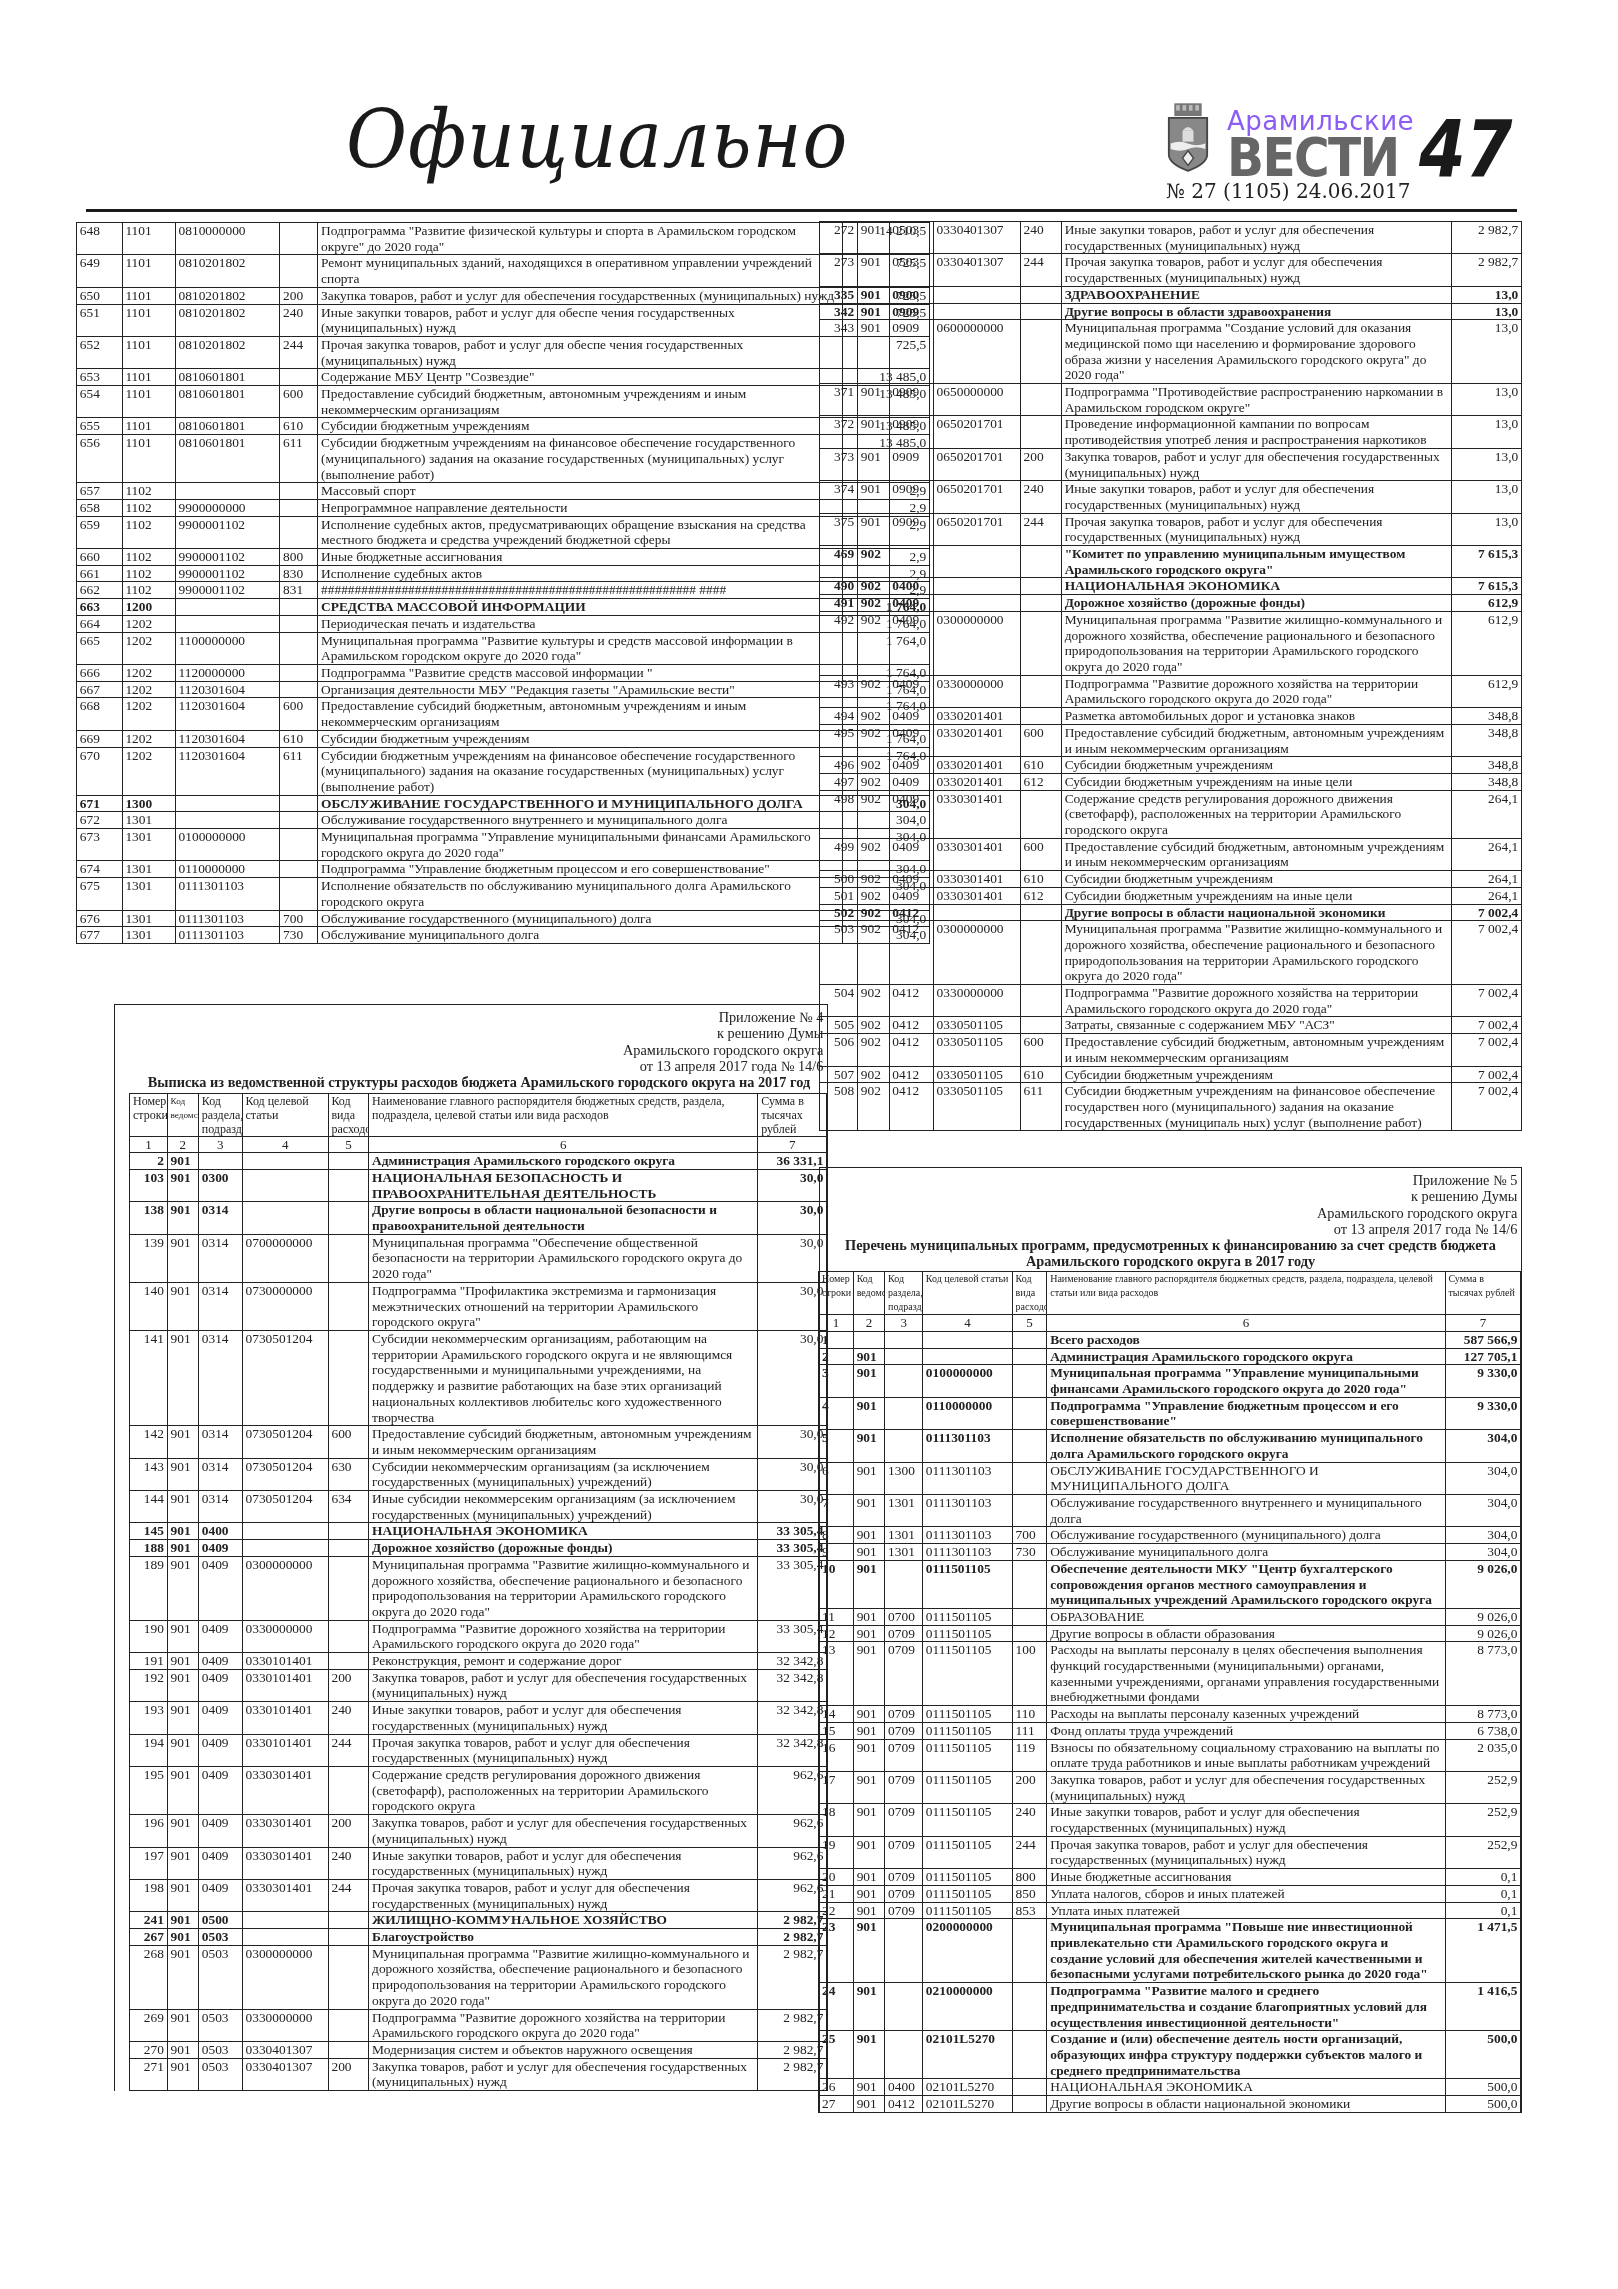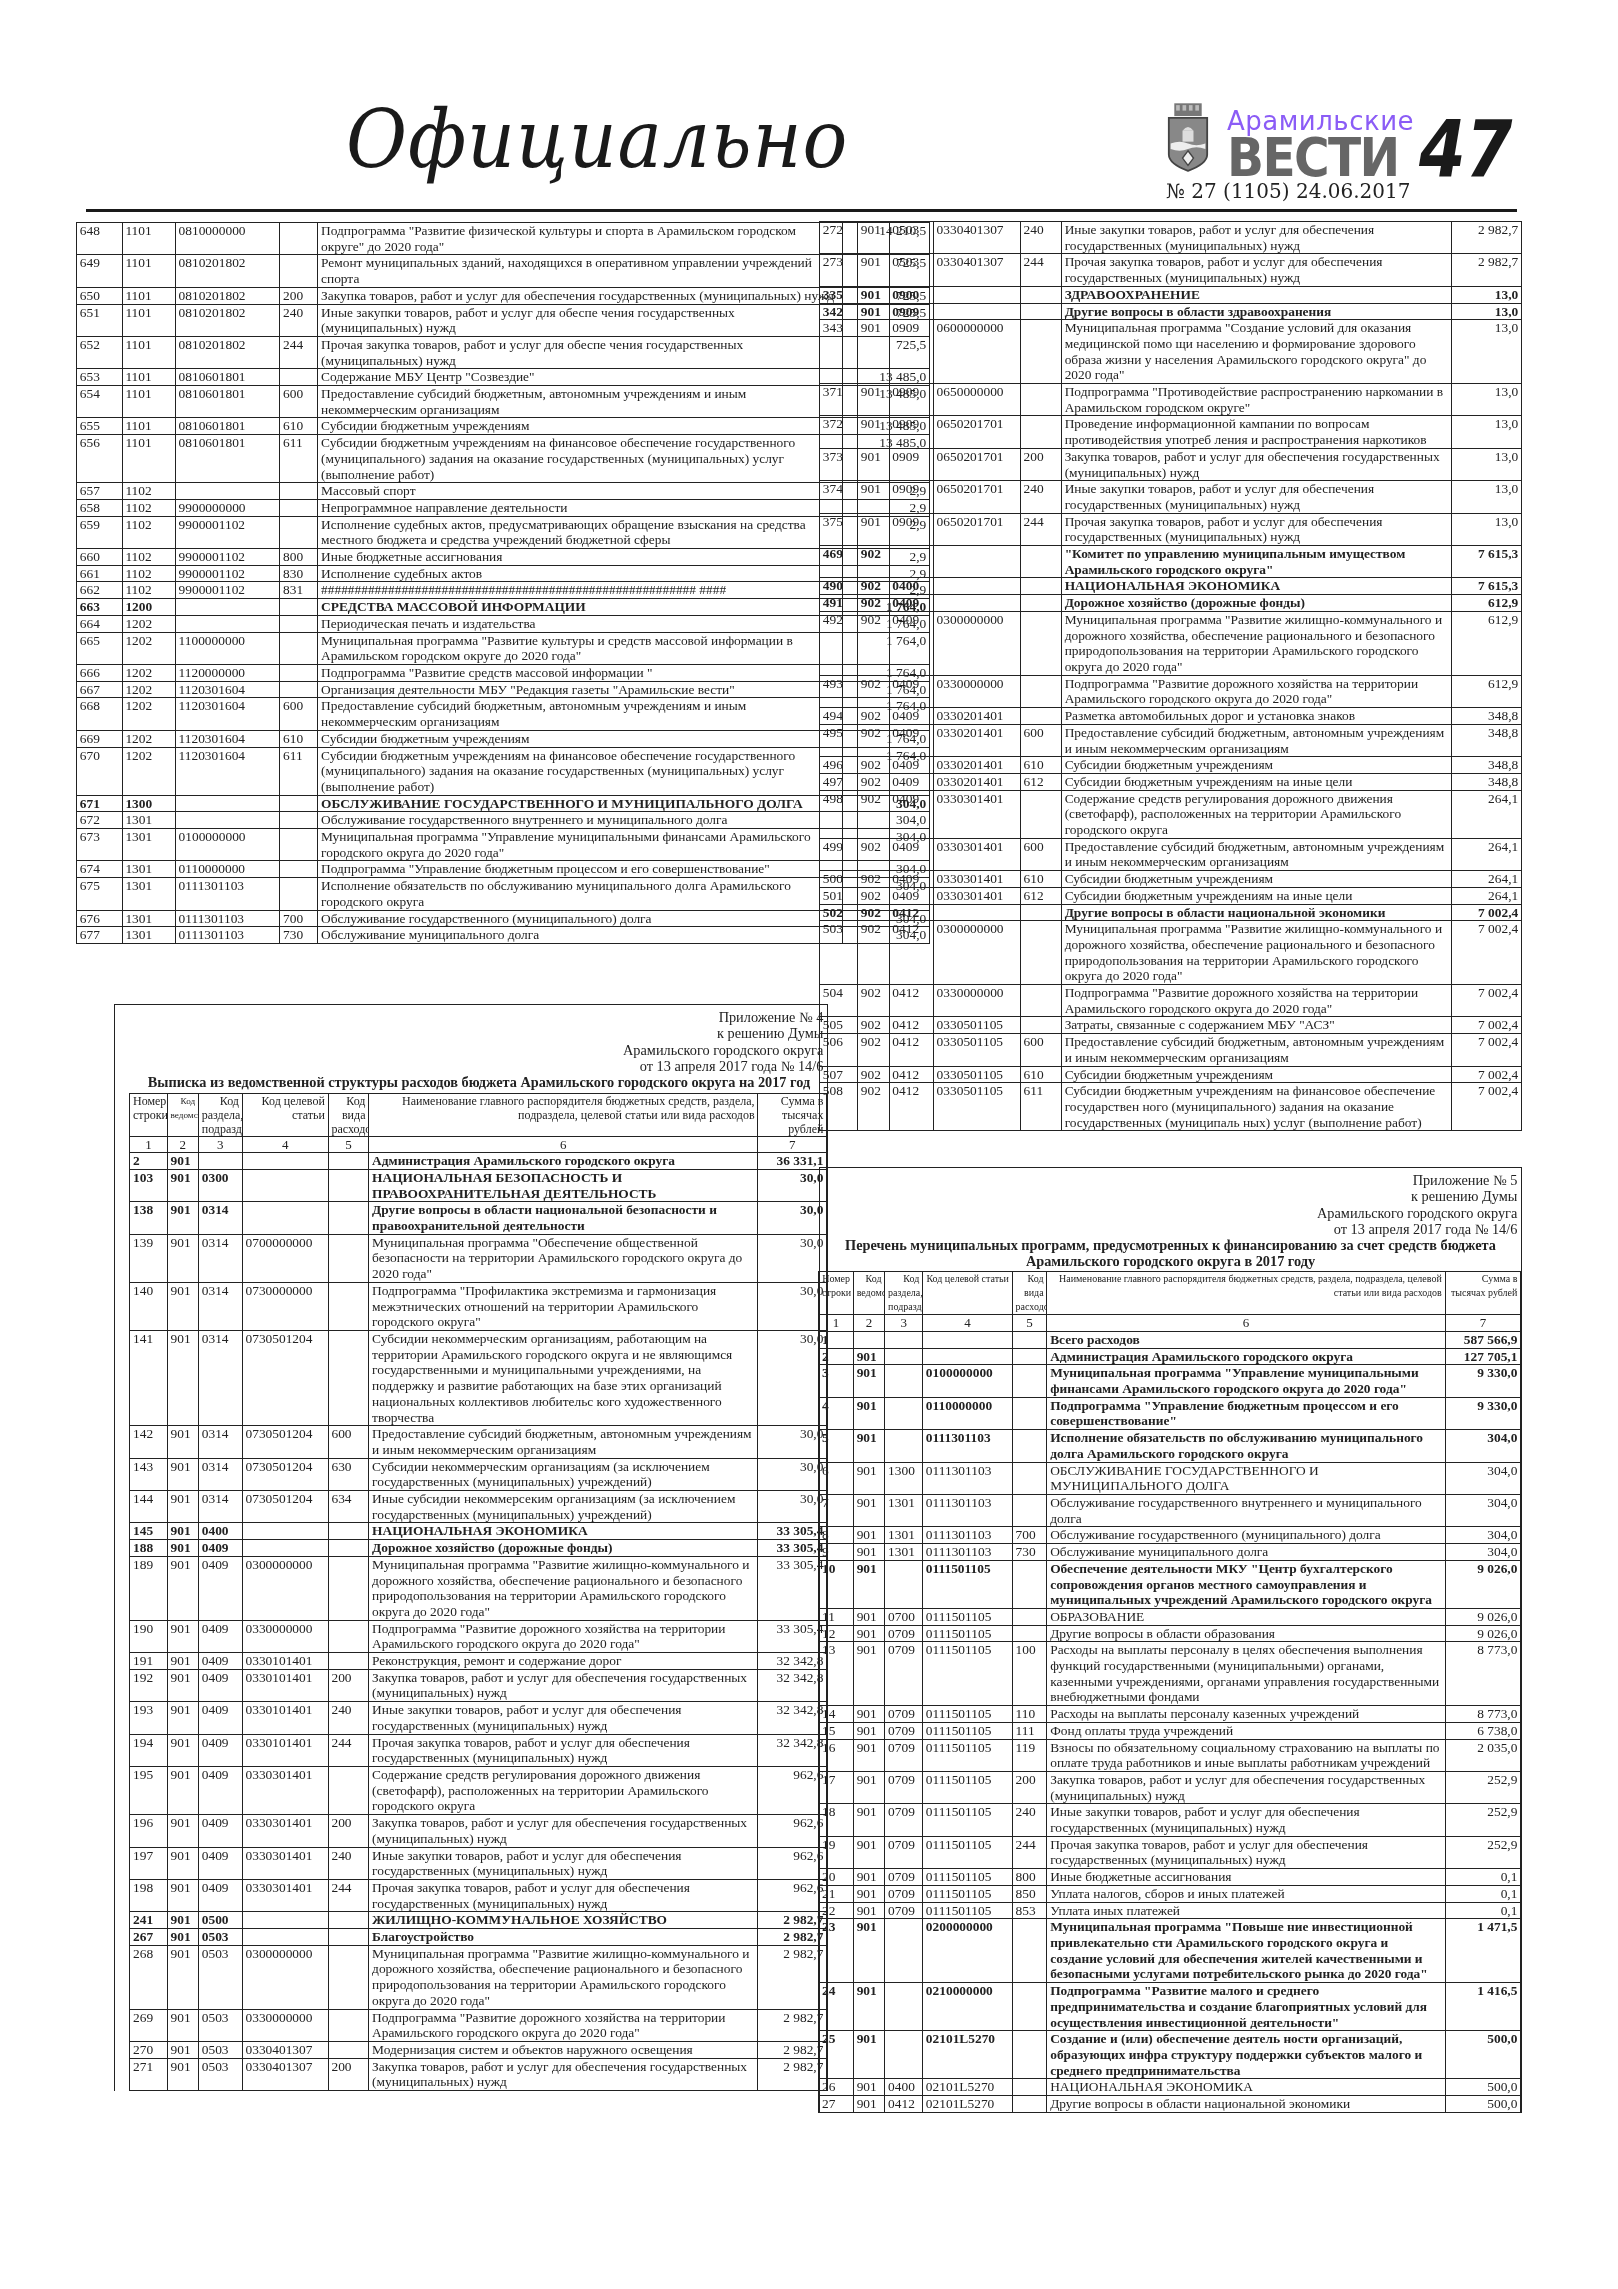--- a/index.html
+++ b/index.html
@@ -11,26 +11,26 @@
   .brand-main{position:absolute;left:1227px;top:126px;font-family:"DejaVu Sans","Liberation Sans",sans-serif;font-weight:bold;font-size:54px;color:#666;letter-spacing:-1.8px;transform:scaleX(0.9);transform-origin:left;}
   .page-number{position:absolute;left:1419px;top:103px;font-family:"DejaVu Sans","Liberation Sans",sans-serif;font-weight:bold;font-style:italic;font-size:79px;color:#1a1a1a;transform:scaleX(0.85);transform-origin:left;}
   .issue{position:absolute;left:1166px;top:179px;font-family:"DejaVu Serif","Liberation Serif",serif;font-size:20px;color:#222;}
   .rule{position:absolute;left:86px;top:209px;width:1431px;height:2.8px;background:#1a1a1a;}
 
   table{border-collapse:collapse;table-layout:fixed;font-size:13.4px;line-height:15.7px;}
   td,th{border:1.8px solid #222;padding:0 2.8px;vertical-align:top;font-weight:normal;overflow:hidden;}
   td.num{text-align:right;}
   tr.b td{font-weight:bold;}
   .col-tbl{position:absolute;}
-  .hdr td{text-align:right;font-size:12px;line-height:14px;}
+  .hdr td{text-align:left;font-size:12px;line-height:14px;}
   .idx td{text-align:center;font-size:13px;}
   .appendix{position:absolute;border:1.8px solid #222;border-bottom:none;}
   .app-note{text-align:right;font-size:14.3px;line-height:16.6px;padding:3.7px 3.7px 0 0;}
   .app-title{text-align:center;font-weight:bold;font-size:14.3px;line-height:15.7px;padding:0 5.5px 1.8px;}
-  .r{text-align:left;}
+  .r{text-align:right;}
 </style>
 </head>
 <body>
 
 <div class="masthead">
   <div class="section-title">Официально</div>
   <svg class="logo" viewBox="0 0 46 76">
     <rect x="8" y="0" width="30" height="14" fill="#777"></rect>
     <rect x="10" y="2" width="4" height="6" fill="#bbb"></rect>
       <rect x="17" y="2" width="4" height="6" fill="#bbb"></rect>

